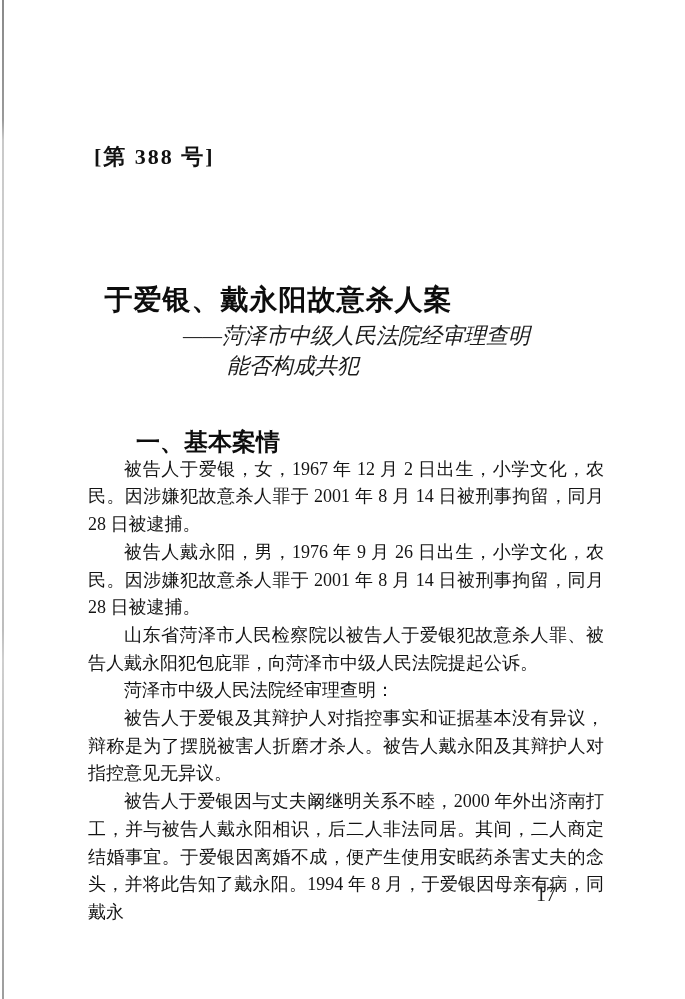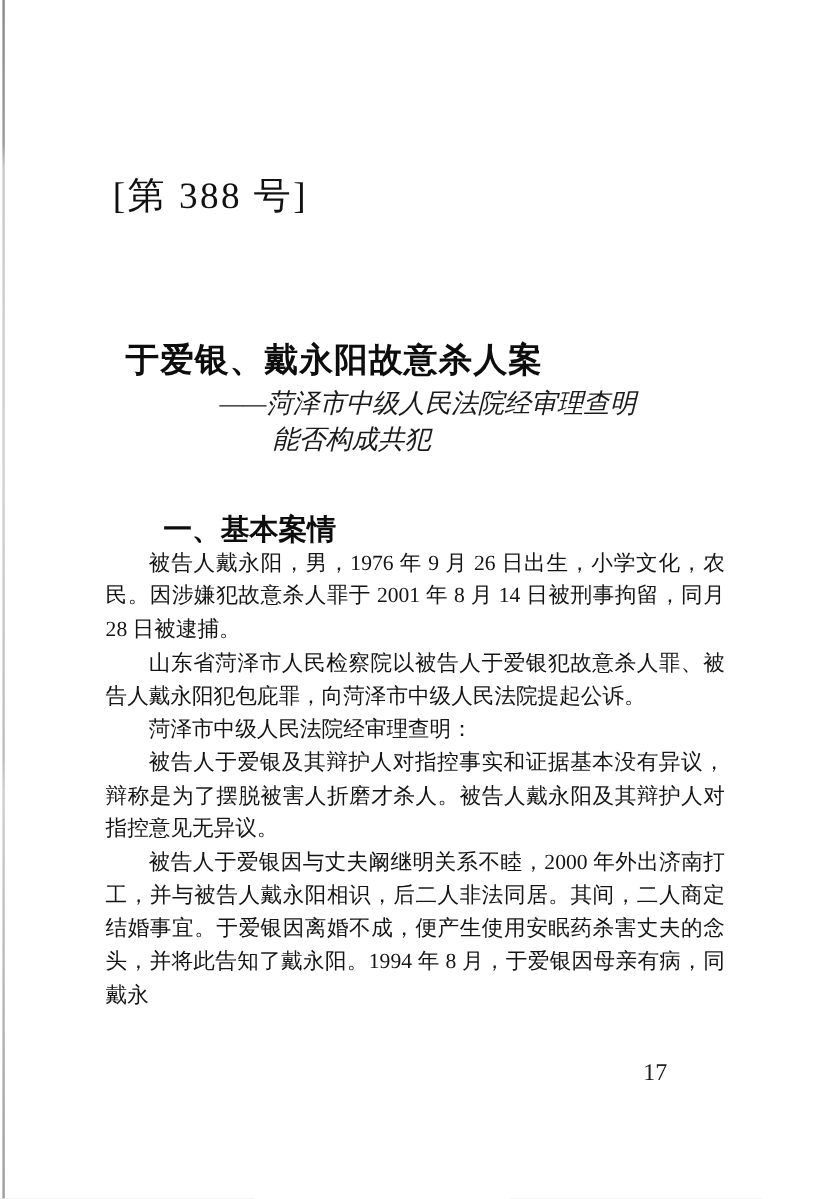--- a/index.html
+++ b/index.html
@@ -31,22 +31,22 @@
       #bdbdbd 63%,
       #cfcfcf 66%,
       #a9a9a9 92%,
       #9d9d9d 100%
     );
   }
   .case-number {
     position: absolute;
     left: 94px;
     top: 142px;
-    font-size: 31px;
-    font-weight: normal;
+    font-size: 22px;
+    font-weight: bold;
     letter-spacing: 2px;
     white-space: nowrap;
     color: #111;
   }
   .title-block {
     position: absolute;
     left: 0;
     top: 281px;
     width: 557px;
     text-align: center;
@@ -116,20 +116,21 @@
     <div class="main-title">于爱银、戴永阳故意杀人案</div>
   </div>
 
   <div class="subtitle-block">
     <div class="subtitle-line1">——菏泽市中级人民法院经审理查明</div>
     <div class="subtitle-line2">能否构成共犯</div>
   </div>
 
   <div class="body-block">
     <div class="section-heading">一、基本案情</div>
+    <p>被告人于爱银，女，1967 年 12 月 2 日出生，小学文化，农民。因涉嫌犯故意杀人罪于 2001 年 8 月 14 日被刑事拘留，同月 28 日被逮捕。</p>
     <p>被告人戴永阳，男，1976 年 9 月 26 日出生，小学文化，农民。因涉嫌犯故意杀人罪于 2001 年 8 月 14 日被刑事拘留，同月 28 日被逮捕。</p>
     <p>山东省菏泽市人民检察院以被告人于爱银犯故意杀人罪、被告人戴永阳犯包庇罪，向菏泽市中级人民法院提起公诉。</p>
     <p>菏泽市中级人民法院经审理查明：</p>
     <p>被告人于爱银及其辩护人对指控事实和证据基本没有异议，辩称是为了摆脱被害人折磨才杀人。被告人戴永阳及其辩护人对指控意见无异议。</p>
     <p>被告人于爱银因与丈夫阚继明关系不睦，2000 年外出济南打工，并与被告人戴永阳相识，后二人非法同居。其间，二人商定结婚事宜。于爱银因离婚不成，便产生使用安眠药杀害丈夫的念头，并将此告知了戴永阳。1994 年 8 月，于爱银因母亲有病，同戴永</p>
   </div>
 
   <div class="page-number">17</div>
 
 </div>

